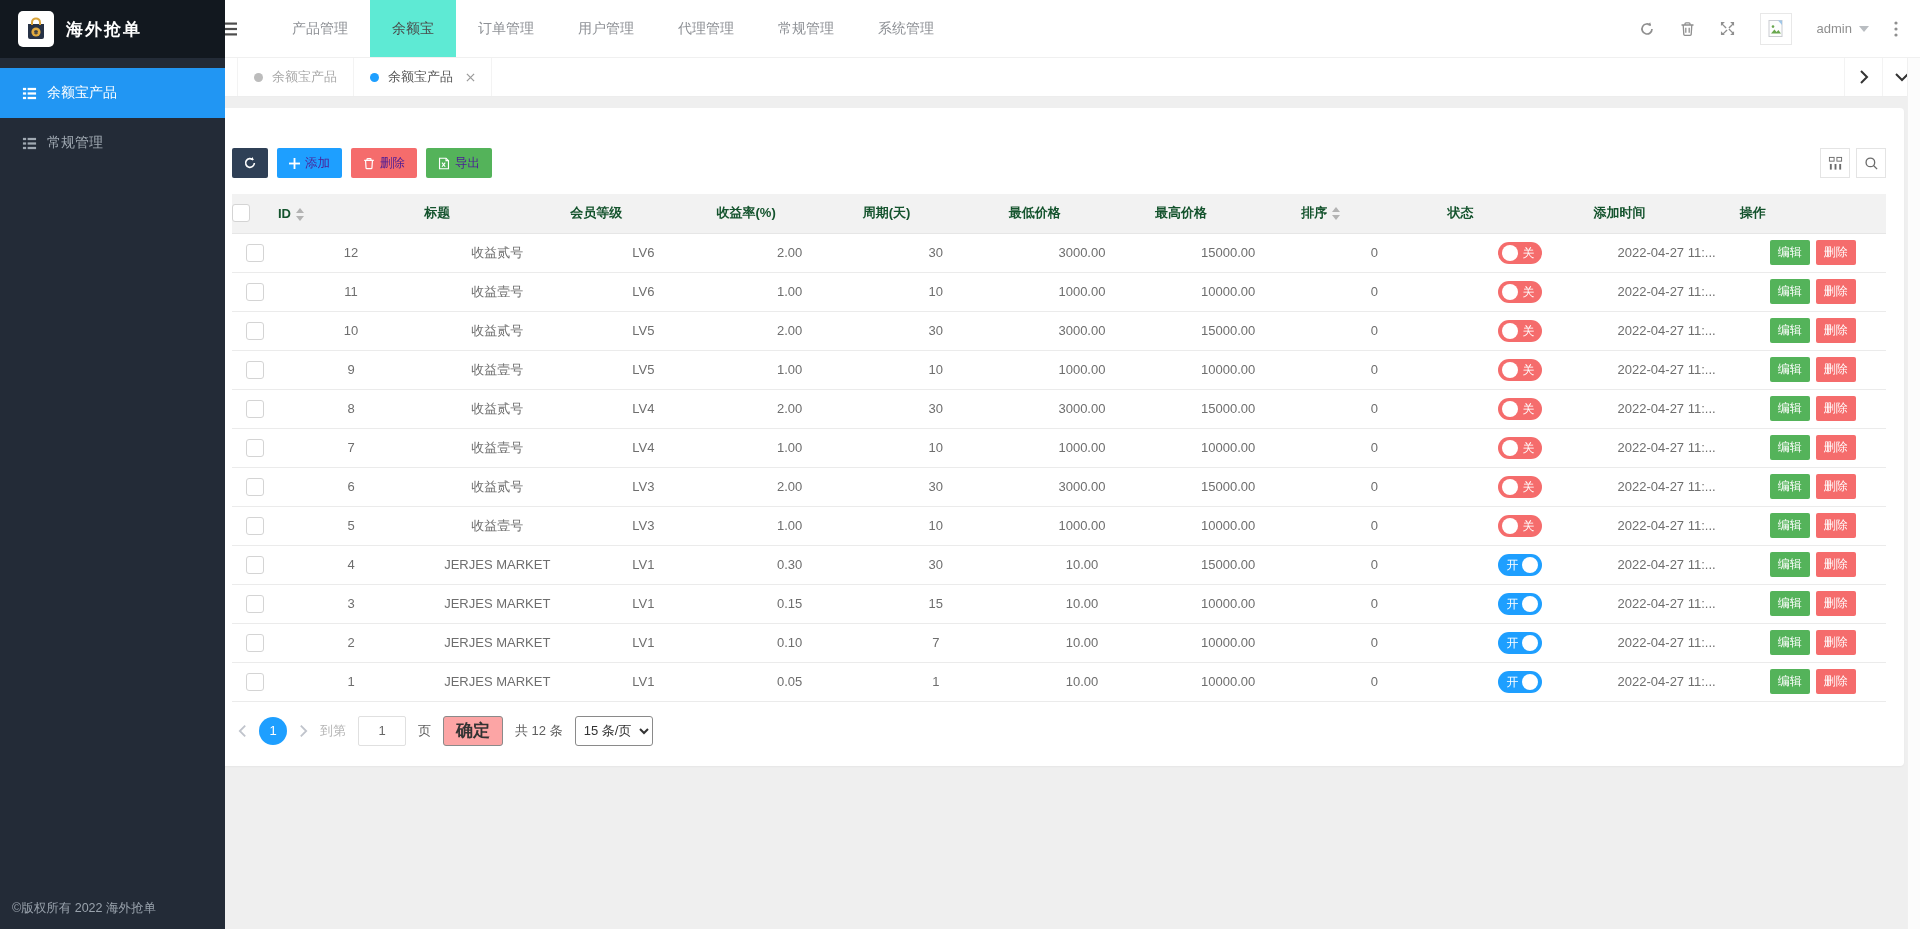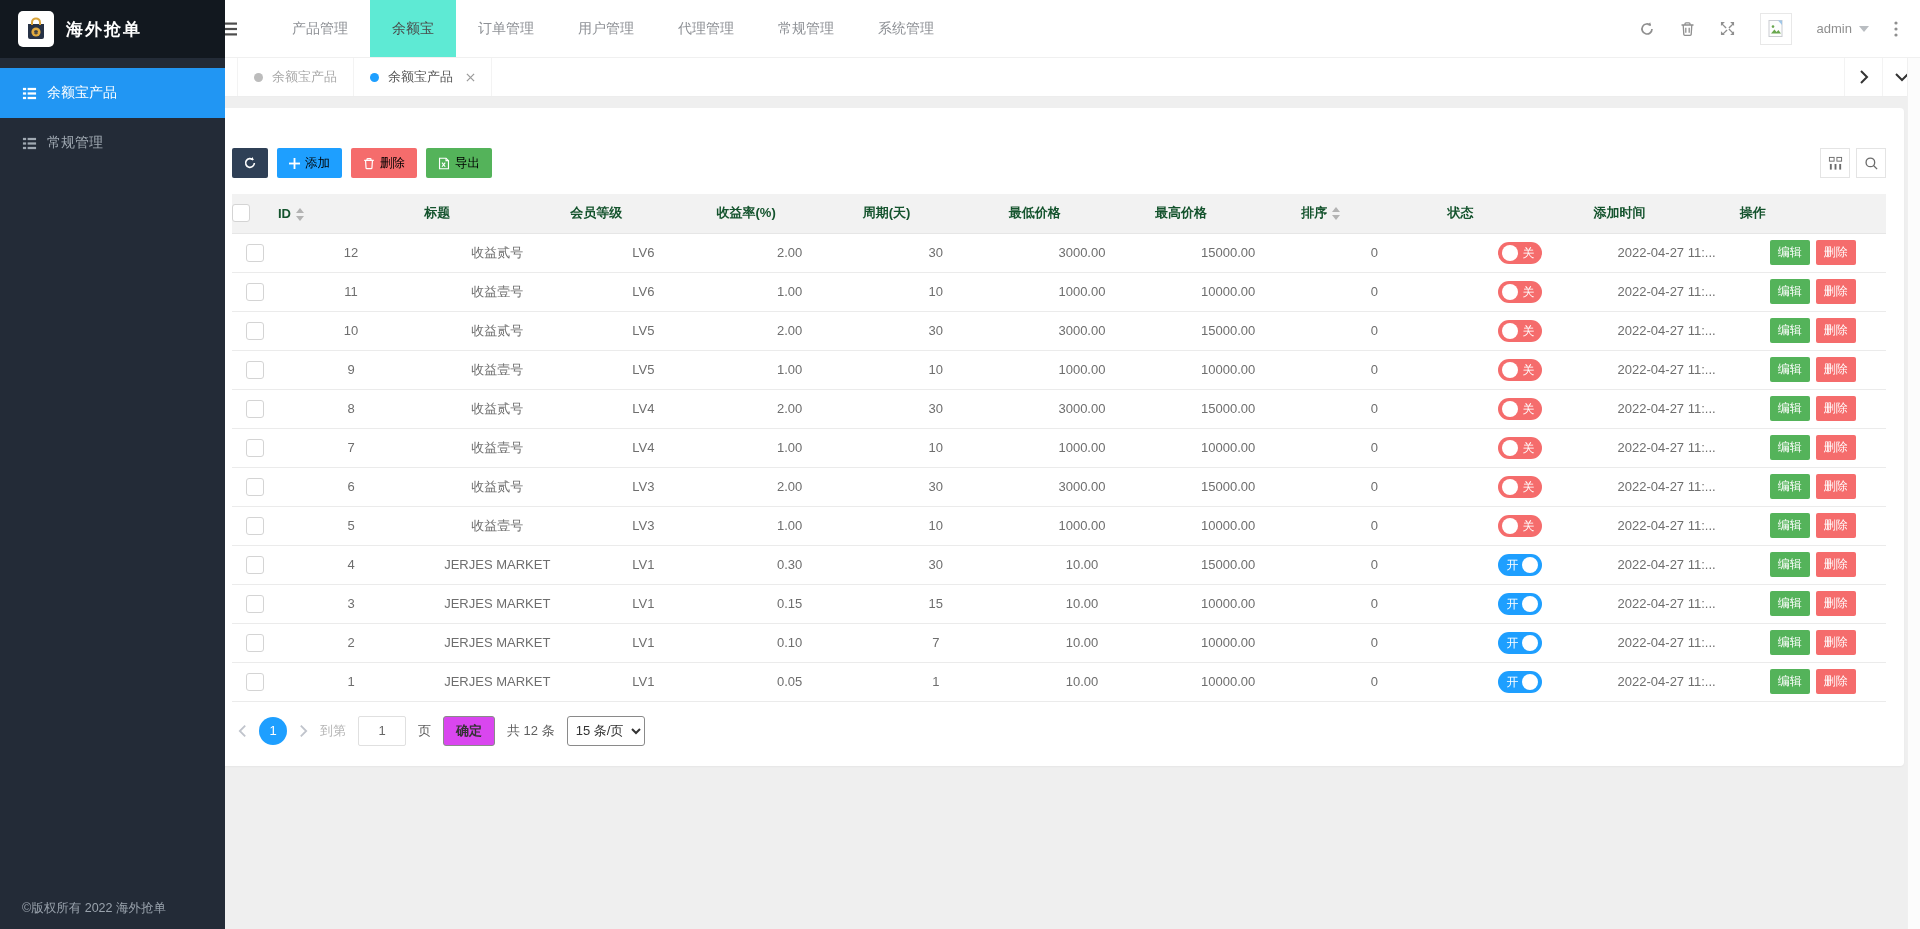--- a/index.html
+++ b/index.html
@@ -9,21 +9,21 @@
   
   .sidebar { position:fixed; left:0; top:0; width:225px; height:100%; background:#232b37; z-index:20; }
   .logo-area { height:58px; background:#12181f; display:flex; align-items:center; padding-left:18px; gap:12px; }
   .logo-box { width:36px; height:36px; background:#fff; border-radius:5px; display:flex; align-items:center; justify-content:center; }
   .app-title { color:#fff; font-size:17px; font-weight:700; letter-spacing:2px; }
   .side-menu { padding-top:10px; }
   .side-item { height:50px; display:flex; align-items:center; gap:10px; padding-left:22px;
     color:#a0a9b2; font-size:14px; cursor:pointer; }
   .side-item.active { background:#2196f3; color:#fff; }
   .side-item .list-icon { display:inline-flex; }
-  .copyright { position:absolute; bottom:12px; left:22px; color:#99a2ac; font-size:12.5px; }
+  .copyright { position:absolute; bottom:12px; left:12px; color:#99a2ac; font-size:12.5px; }
 
   
   .header { position:fixed; left:200px; right:0; top:0; height:58px; background:#fff;
     border-bottom:1px solid #f0f0f0; display:flex; align-items:center; z-index:15; }
   .burger { width:56px; height:100%; display:flex; align-items:center; justify-content:center;
     color:#4d4d4d; cursor:pointer; }
   .topnav { display:flex; height:100%; margin-left:14px; }
   .nav-item { height:100%; display:flex; align-items:center; padding:16px 22px; font-size:14px;
     color:#8d9095; cursor:pointer; }
   .nav-item.active { background:#5eead4; color:#4a4a4a; }
@@ -50,21 +50,21 @@
   
   .scroll-track { position:fixed; top:58px; right:0; width:13px; height:100%; background:#fcfcfc;
     border-left:1px solid #f0f0f0; z-index:30; }
 
   
   .main { margin-left:200px; padding:108px 16px 0 14px; }
   .card { background:#fff; border-radius:4px; padding:40px 18px 20px 18px; position:relative;
     box-shadow:0 1px 2px rgba(0,0,0,.04); }
   .toolbar { display:flex; align-items:center; gap:9px; margin-bottom:16px; }
   .btn { display:inline-flex; align-items:center; gap:5px; height:30px; padding:0 12px; border:none;
-    border-radius:2px; color:#000000; font-size:12.5px; cursor:pointer; font-family:inherit; }
+    border-radius:2px; color:#4c1d95; font-size:12.5px; cursor:pointer; font-family:inherit; }
   .btn-refresh { background:#2f4056; width:36px; padding:0; justify-content:center; }
   .btn-add { background:#1e9fff; }
   .btn-del { background:#f56c6c; }
   .btn-exp { background:#54b35a; }
   .card-tools { position:absolute; right:18px; top:40px; display:flex; gap:6px; }
   .icon-btn { width:30px; height:30px; border:1px solid #e4e4e4; background:#fff; color:#6b6b6b;
     display:inline-flex; align-items:center; justify-content:center; cursor:pointer; }
 
   
   table { width:100%; border-collapse:collapse; table-layout:fixed; font-size:13px; }
@@ -90,22 +90,22 @@
   .mini-del { background:#f56c6c; }
 
   
   .pager { display:flex; align-items:center; gap:12px; margin-top:14px; padding-left:6px; font-size:13px; color:#5e5e5e; }
   .pg-arrow { color:#c0c4cc; display:inline-flex; cursor:pointer; }
   .pg-cur { width:28px; height:28px; border-radius:50%; background:#1e9fff; color:#fff;
     display:inline-flex; align-items:center; justify-content:center; font-size:13px; cursor:pointer; }
   .pg-muted { color:#b5b5b5; }
   .pg-input { width:48px; height:30px; border:1px solid #e0e0e0; border-radius:2px; text-align:center;
     font-size:13px; color:#666; font-family:inherit; }
-  .pg-confirm { height:30px; padding:0 12px; background:#d946ef; border:1px solid #8a8a8a; border-radius:3px;
-    font-weight:700; color:#333; font-size:13px; cursor:pointer; font-family:inherit; }
+  .pg-confirm { height:30px; padding:0 12px; background:#fca5a5; border:1px solid #8a8a8a; border-radius:3px;
+    font-weight:700; color:#333; font-size:17px; cursor:pointer; font-family:inherit; }
   .pg-select { height:30px; border:1px solid #8a8a8a; border-radius:3px; font-size:13px; color:#333;
     padding:0 4px; background:#fff; font-family:inherit; cursor:pointer; }
   svg { display:block; }
 </style>
 </head>
 <body>
 
 <div class="sidebar">
   <div class="logo-area">
     <span class="logo-box">

